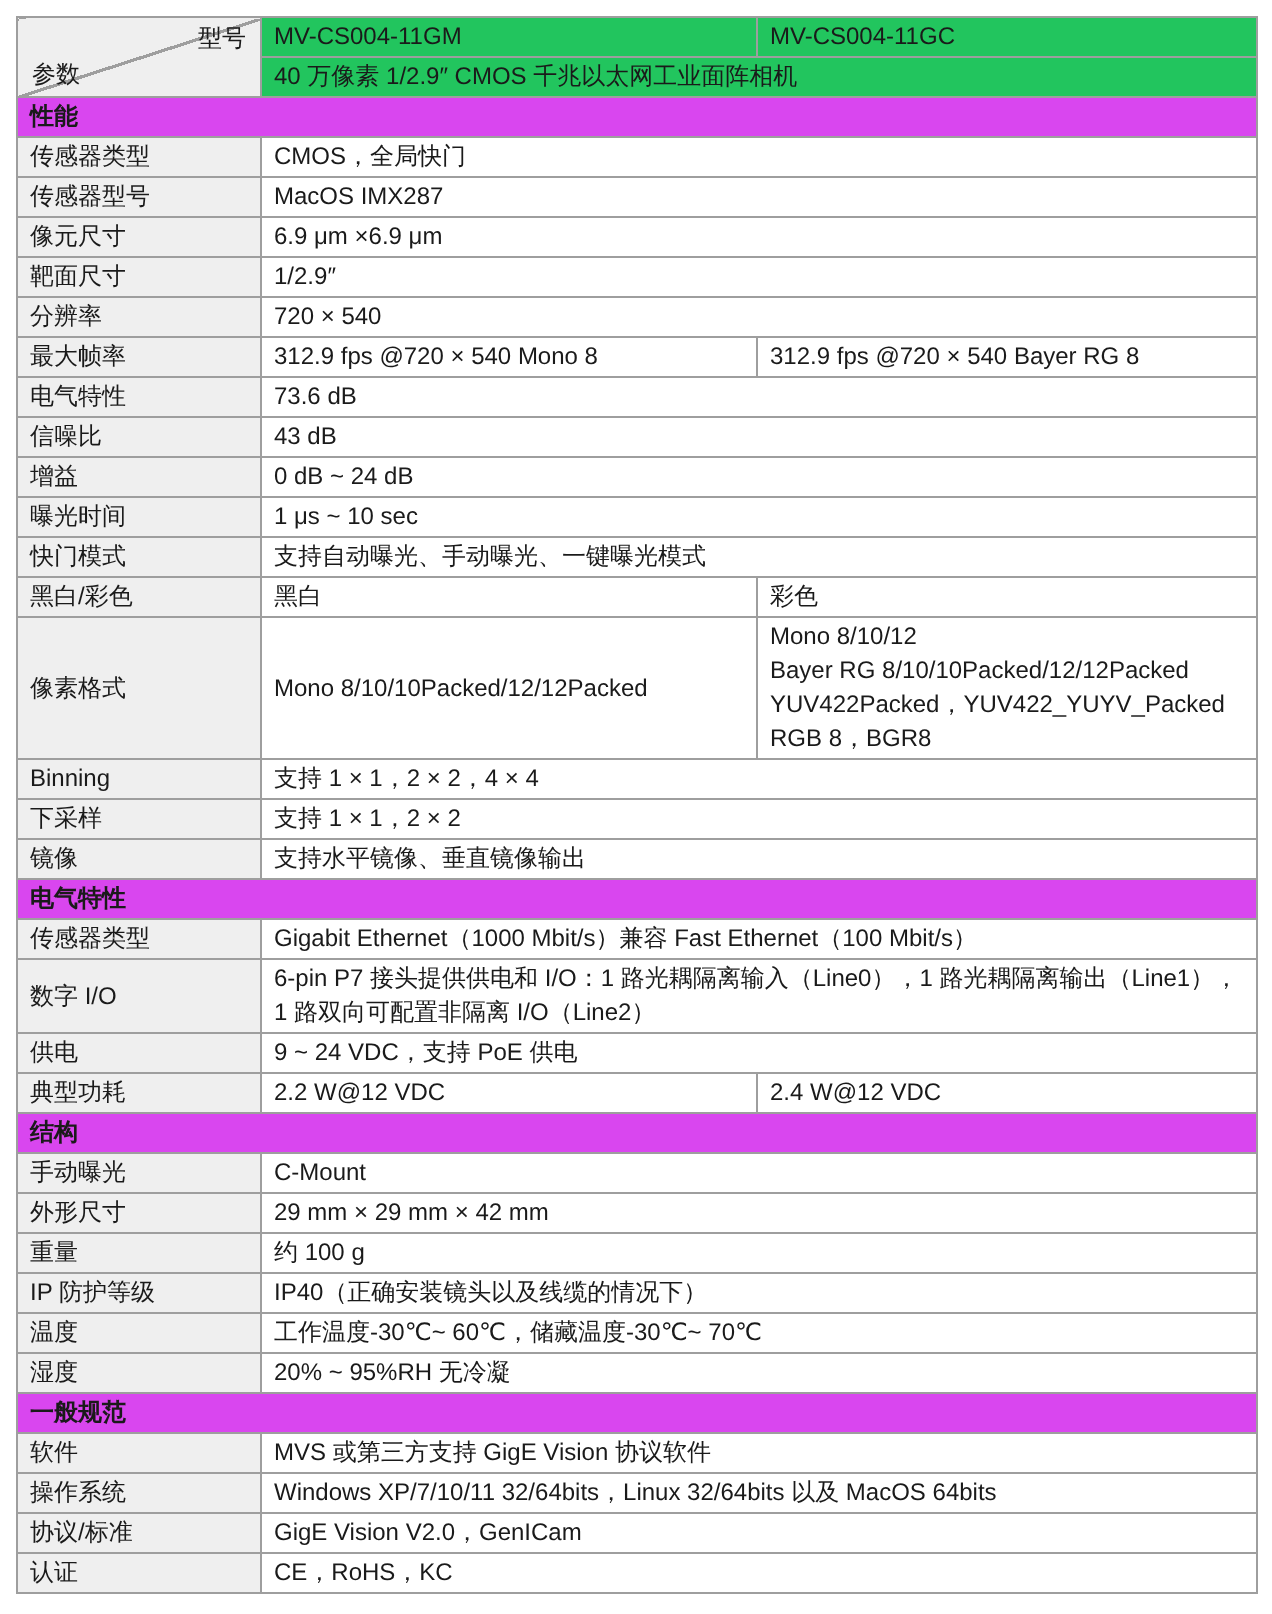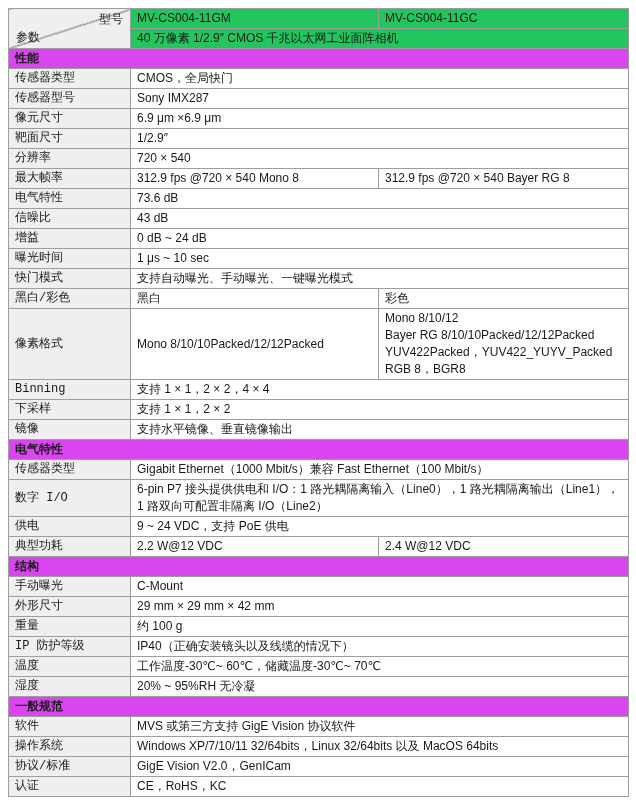--- a/index.html
+++ b/index.html
@@ -22,21 +22,21 @@
   }
   table.spec td {
     border: 1px solid #9e9e9e;
     padding: 1px 6px;
     line-height: 17px;
     vertical-align: middle;
     overflow: hidden;
     word-break: break-word;
   }
   tr.h20 { height: 20px; }
-  td.label   { background: #efefef; font-family: Liberation Mono, monospace; }
+  td.label   { background: #efefef; }
   td.value   { background: #ffffff; }
   td.section { background: #d946ef; font-weight: bold; }
   td.hdr     { background: #22c55e; }
   td.vtop    { vertical-align: top; }
   td.corner {
     background-color: #efefef;
     background-image: linear-gradient(to bottom right,
       transparent calc(50% - 0.8px),
       #9e9e9e calc(50% - 0.8px),
       #9e9e9e calc(50% + 0.8px),
@@ -79,21 +79,21 @@
     </tr>
   <tr class="h20">
         <td class="section" colspan="3">性能</td>
       </tr>
       <tr class="h20">
         <td class="label">传感器类型</td>
         <td class="value" colspan="2">CMOS，全局快门</td>
       </tr>
       <tr class="h20">
         <td class="label">传感器型号</td>
-        <td class="value" colspan="2">Sony IMX287</td>
+        <td class="value" colspan="2">MacOS IMX287</td>
       </tr>
       <tr class="h20">
         <td class="label">像元尺寸</td>
         <td class="value" colspan="2">6.9 μm ×6.9 μm</td>
       </tr>
       <tr class="h20">
         <td class="label">靶面尺寸</td>
         <td class="value" colspan="2">1/2.9″</td>
       </tr>
       <tr class="h20">

